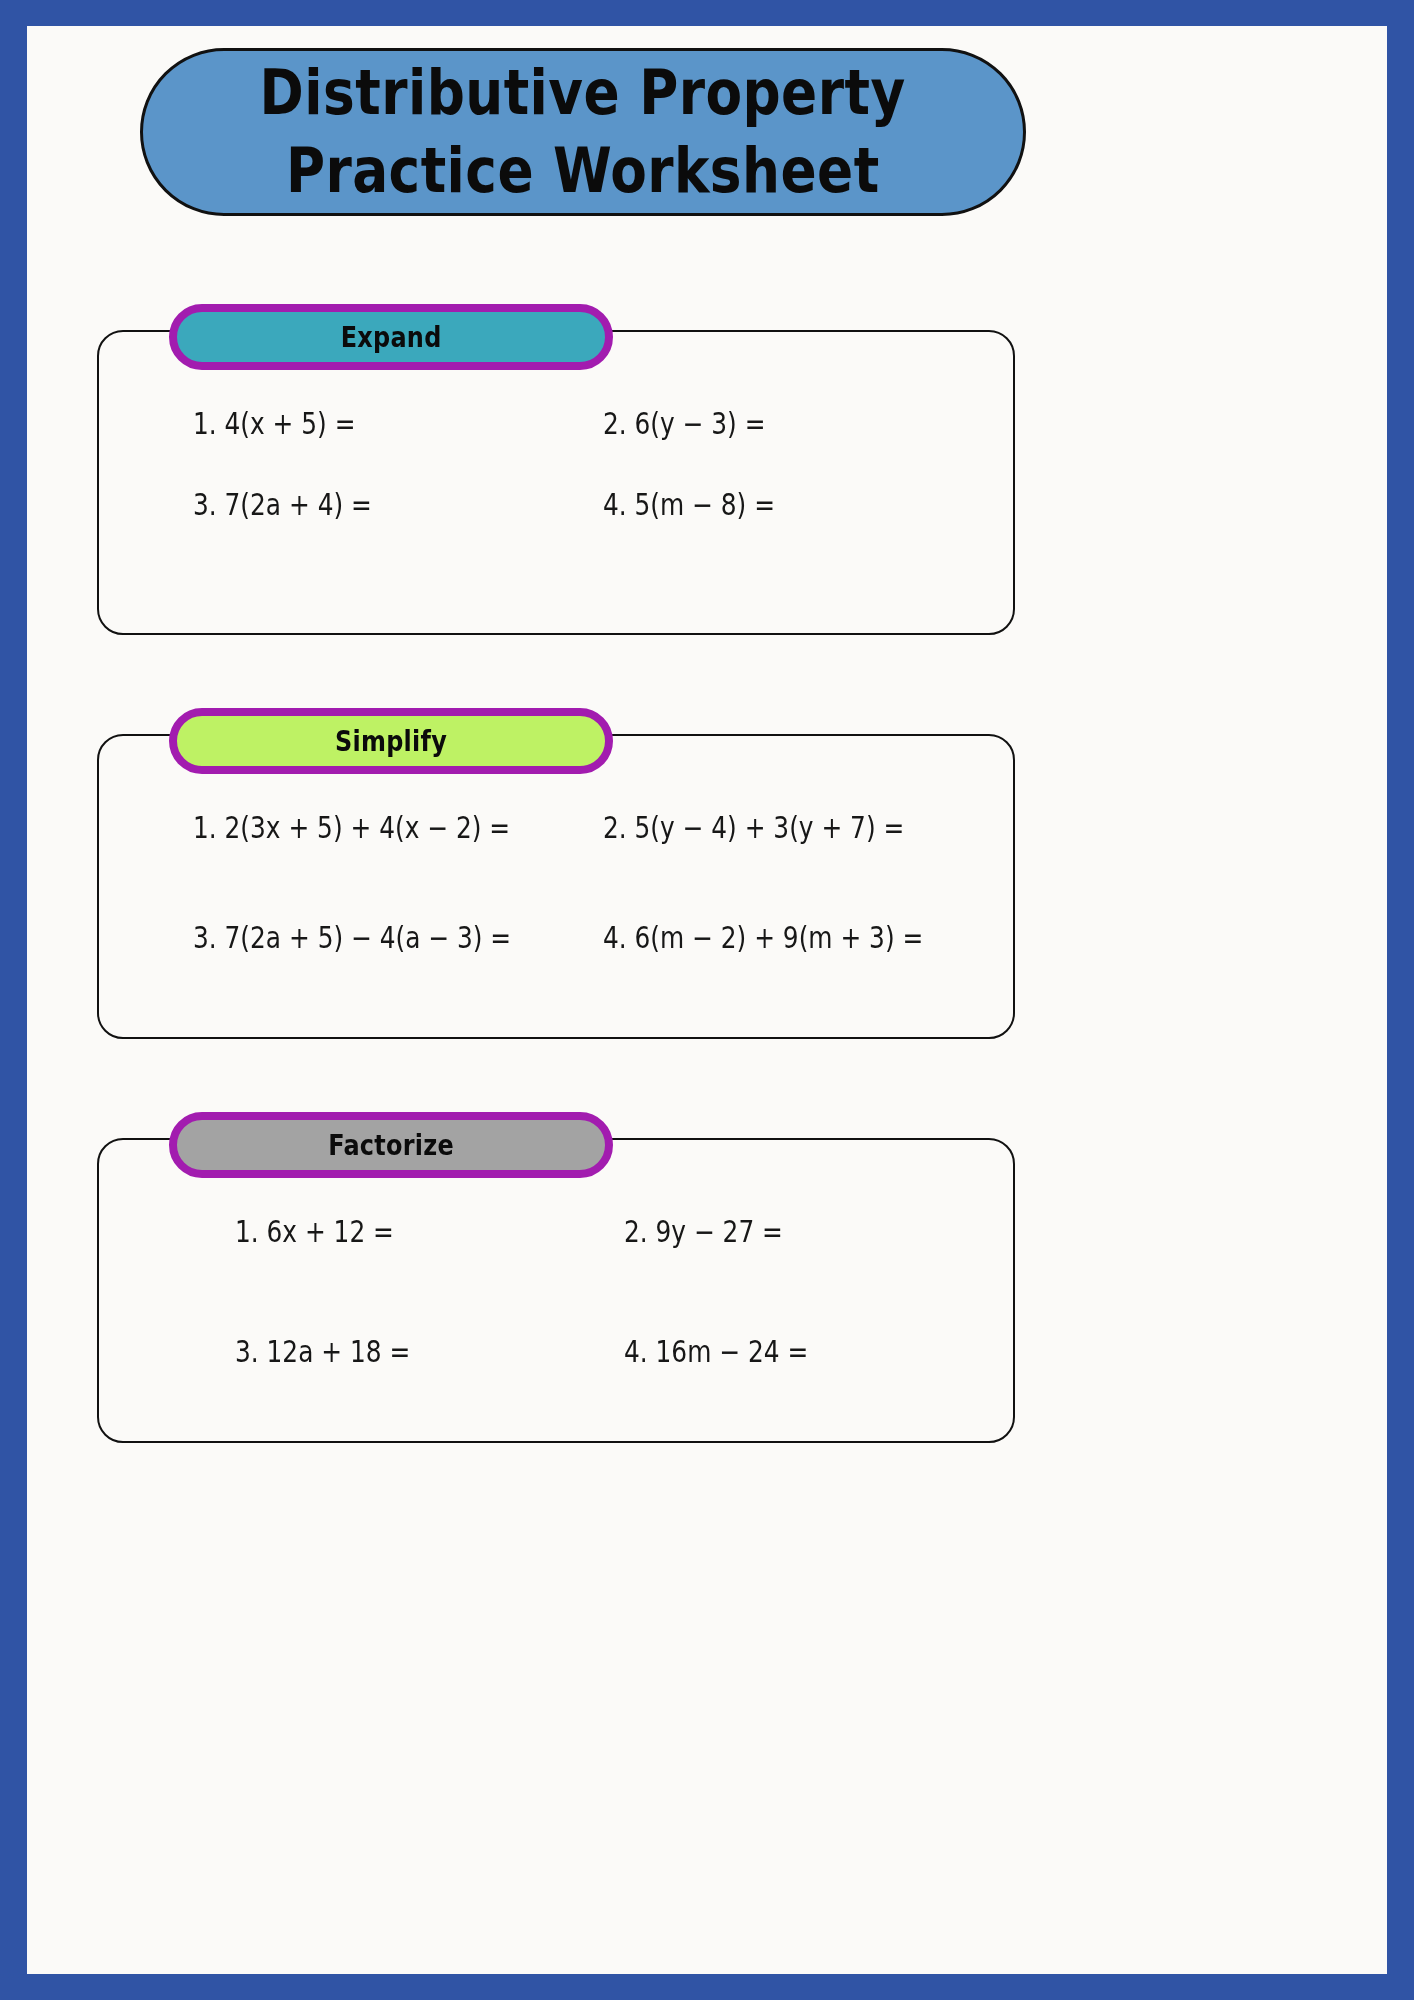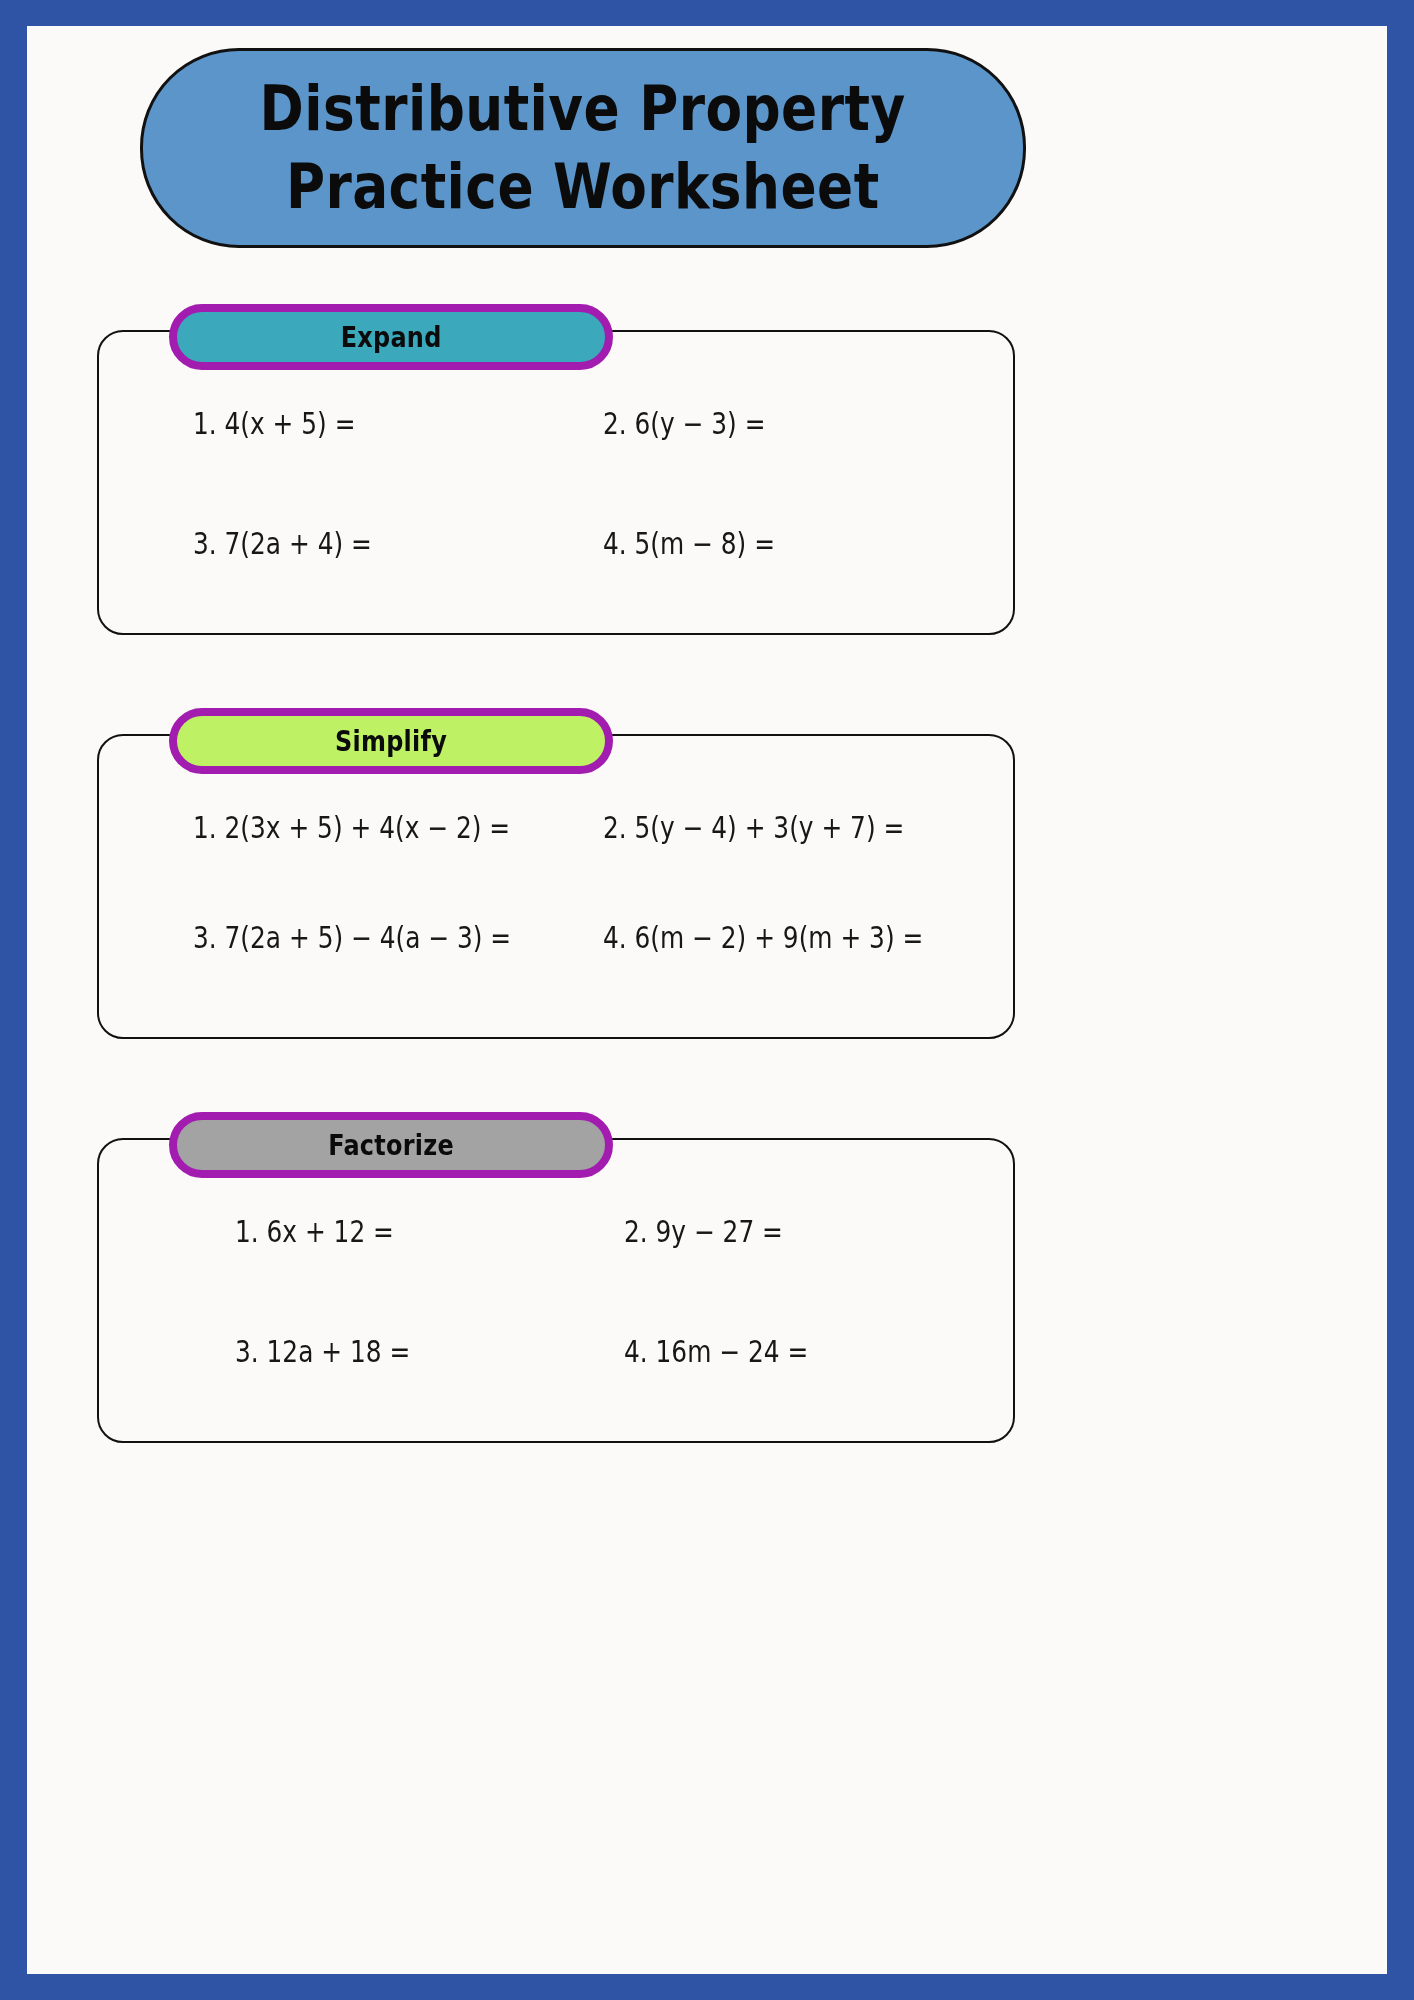--- a/index.html
+++ b/index.html
@@ -32,21 +32,21 @@
     background: #fbfaf8;
     box-sizing: border-box;
   }
 
   
   .title-banner {
     position: absolute;
     left: 113px;
     top: 22px;
     width: 886px;
-    height: 200px;
+    height: 168px;
     background: #5b95c9;
     border: 3px solid #111;
     border-radius: 99px;
     box-sizing: border-box;
     display: flex;
     align-items: center;
     justify-content: center;
     flex-direction: column;
   }
   .title-line {
@@ -124,21 +124,21 @@
     font-size: 30px;
     color: #171717;
     white-space: nowrap;
     transform: scaleX(0.92);
     transform-origin: left center;
   }
 
   
   .section--expand       { top: 278px; }
   .section--expand  .section-box { height: 305px; }
-  .section--expand  .problem-grid { padding: 74px 0 0 94px; row-gap: 85px; }
+  .section--expand  .problem-grid { padding: 74px 0 0 94px; row-gap: 46px; }
 
   .section--simplify     { top: 682px; }
   .section--simplify .section-box { height: 305px; }
   .section--simplify .problem-grid { padding: 74px 0 0 94px; row-gap: 75px; }
   .section--simplify .problem { font-size: 30px; }
 
   .section--factorize    { top: 1086px; }
   .section--factorize .section-box { height: 305px; }
   .section--factorize .problem-grid { padding: 74px 0 0 94px; row-gap: 85px; margin-left: 42px; }
 </style>

